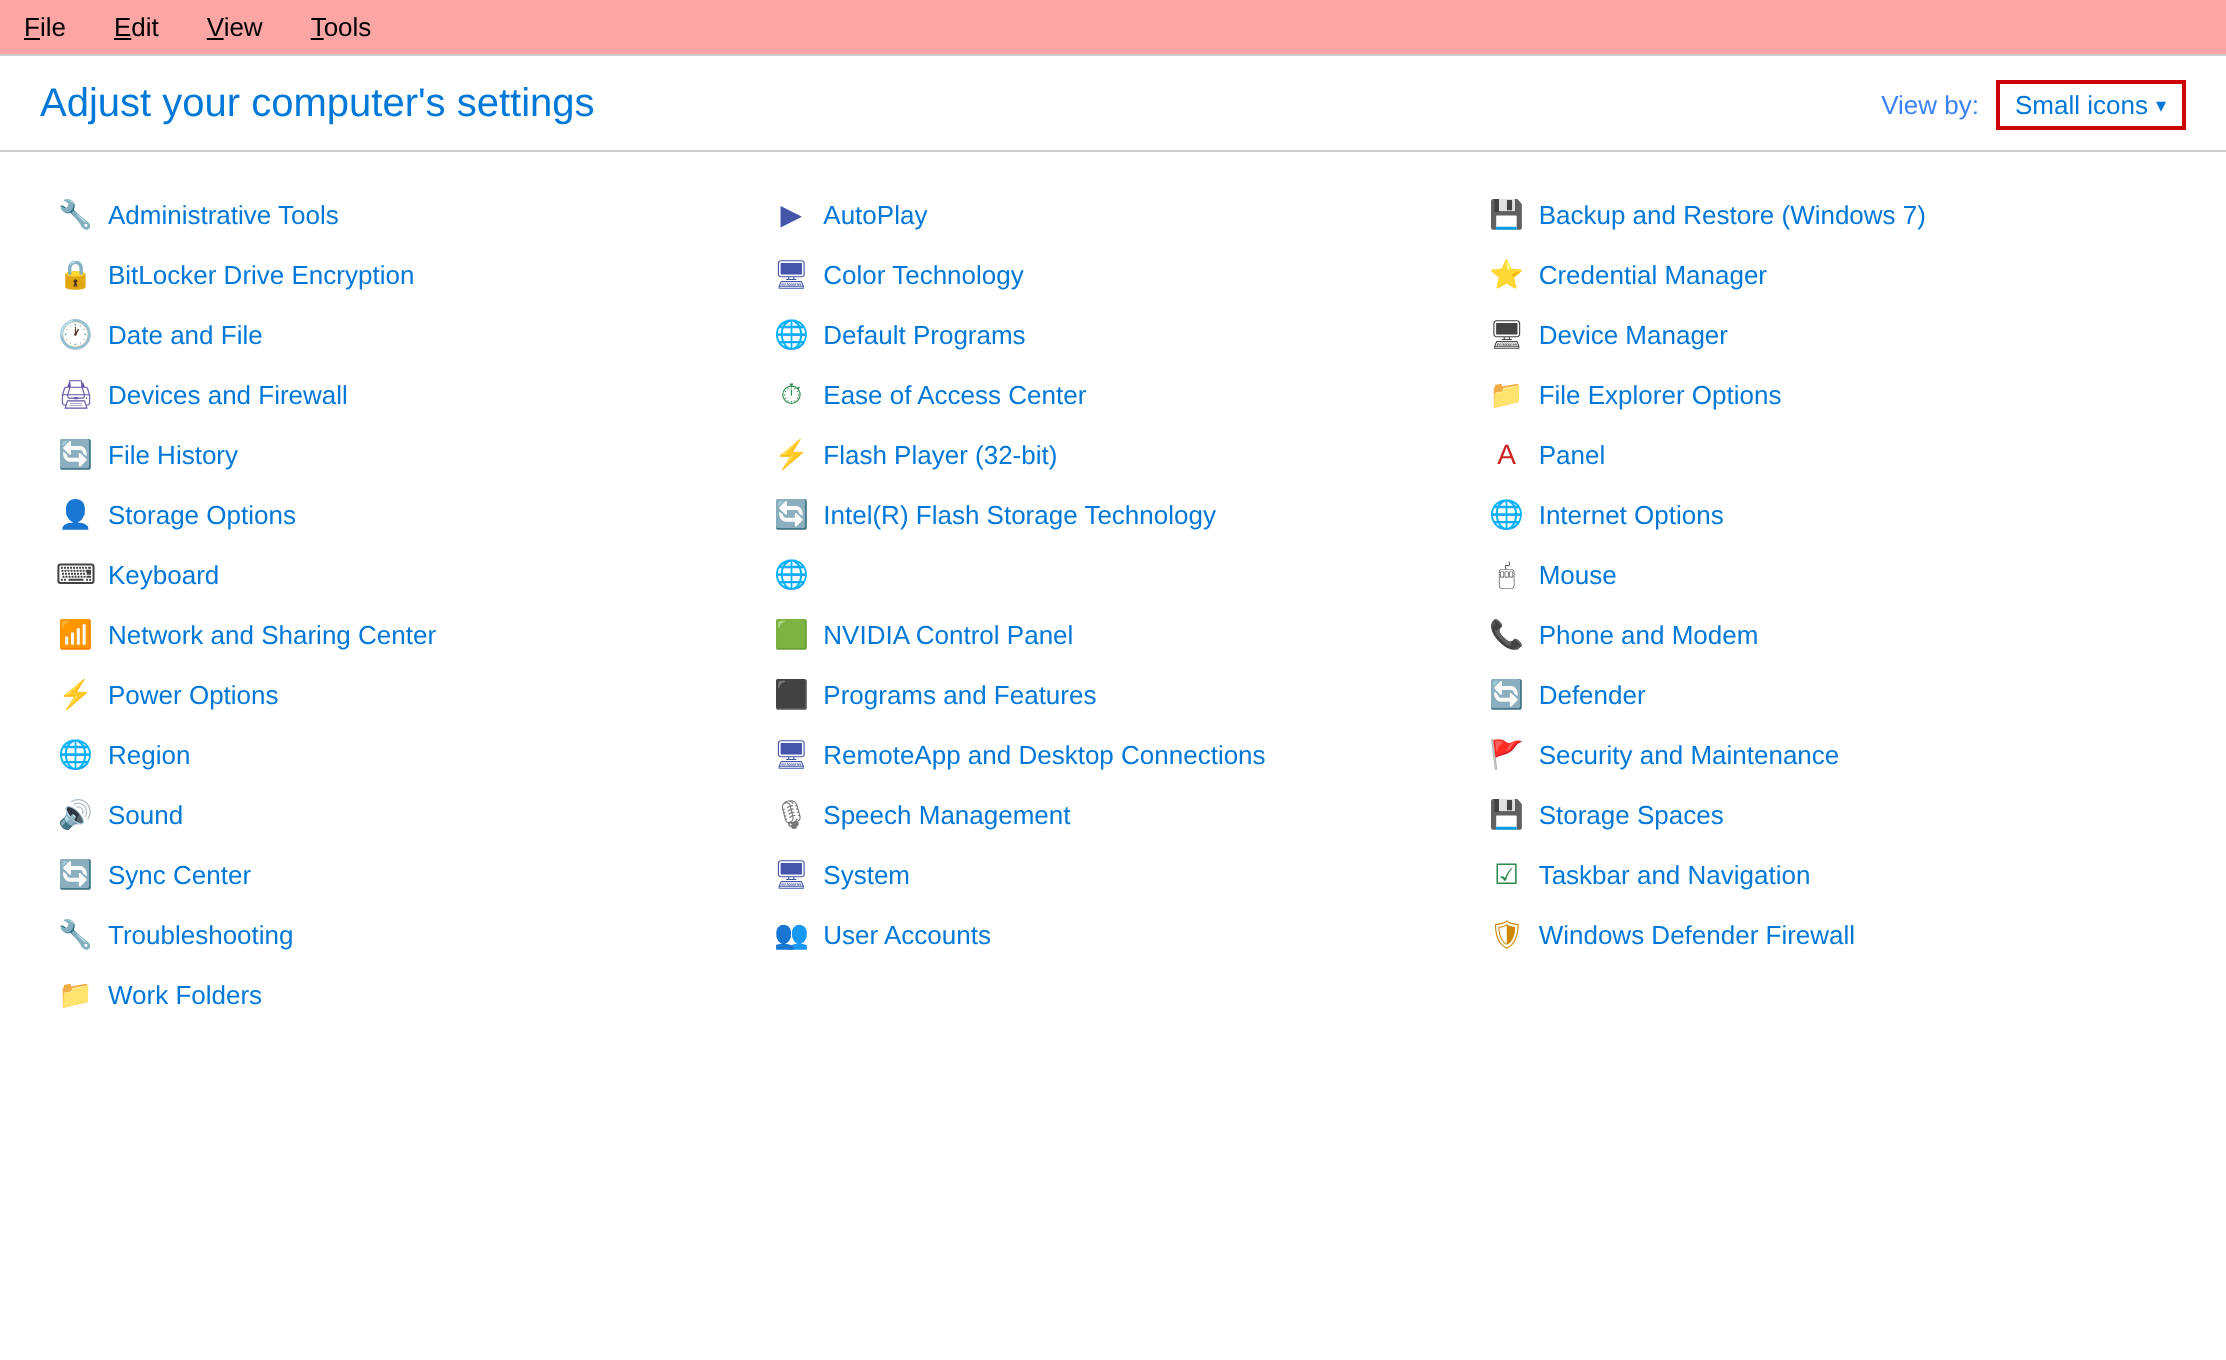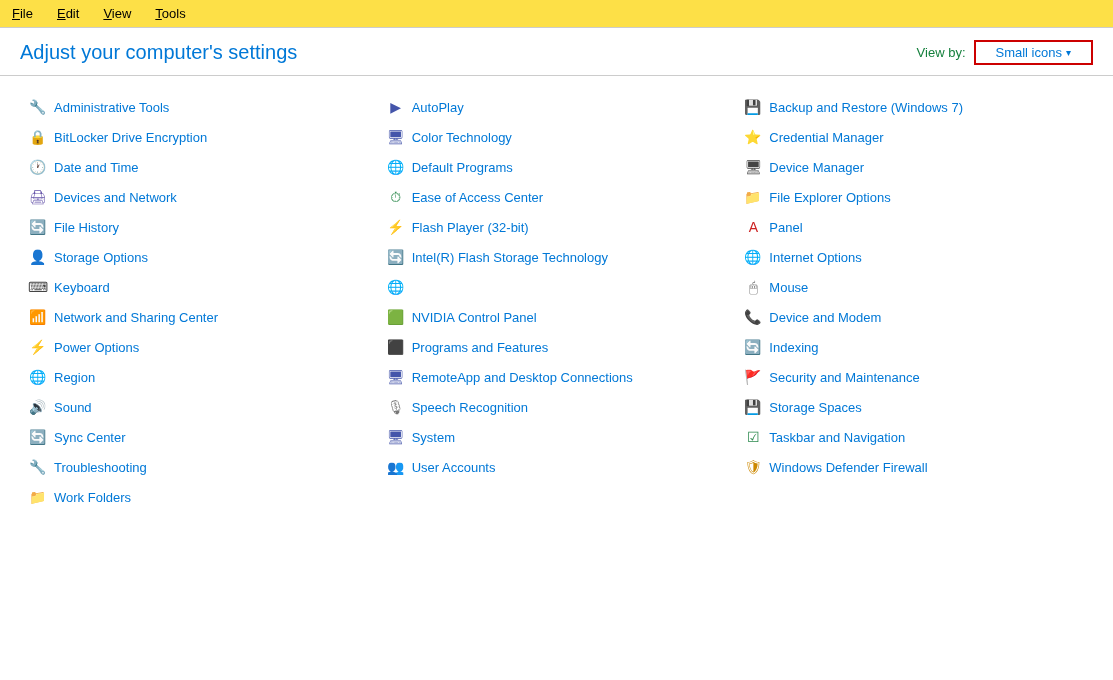--- a/index.html
+++ b/index.html
@@ -11,21 +11,21 @@
       width: 1113px;
       min-height: 680px;
     }
 
     
     #menubar {
       display: flex;
       gap: 16px;
       padding: 4px 8px;
       border-bottom: 1px solid #ccc;
-      background: #fde047;
+      background: #fca5a5;
     }
     .menu-item {
       cursor: pointer;
       padding: 2px 4px;
       font-size: 13px;
     }
 
     
     #header {
       display: flex;
@@ -38,29 +38,29 @@
       font-size: 20px;
       color: #0078d7;
       font-weight: 300;
     }
     #viewby-container {
       display: flex;
       align-items: center;
       gap: 8px;
     }
     #viewby-label {
-      color: #15803d;
+      color: #3b82f6;
       font-size: 13px;
     }
     #viewby-dropdown {
       display: flex;
       align-items: center;
       gap: 4px;
       border: 2px solid #cc0000;
-      padding: 3px 20px;
+      padding: 3px 8px;
       cursor: pointer;
       color: #0078d7;
       font-size: 13px;
       background: #fff;
     }
     #viewby-arrow {
       font-size: 10px;
       color: #0078d7;
     }
 
@@ -133,25 +133,25 @@
         <div class="cp-item">
           <span class="icon" style="color: rgb(45, 138, 78);">🔧</span>
           <span class="cp-item-label">Administrative Tools</span>
         </div>
         <div class="cp-item">
           <span class="icon" style="color: rgb(204, 102, 153);">🔒</span>
           <span class="cp-item-label">BitLocker Drive Encryption</span>
         </div>
         <div class="cp-item">
           <span class="icon" style="color: rgb(119, 119, 119);">🕐</span>
-          <span class="cp-item-label">Date and Time</span>
+          <span class="cp-item-label">Date and File</span>
         </div>
         <div class="cp-item">
           <span class="icon" style="color: rgb(102, 85, 170);">🖨</span>
-          <span class="cp-item-label">Devices and Network</span>
+          <span class="cp-item-label">Devices and Firewall</span>
         </div>
         <div class="cp-item">
           <span class="icon" style="color: rgb(45, 138, 78);">🔄</span>
           <span class="cp-item-label">File History</span>
         </div>
         <div class="cp-item">
           <span class="icon" style="color: rgb(119, 119, 119);">👤</span>
           <span class="cp-item-label">Storage Options</span>
         </div>
         <div class="cp-item">
@@ -223,21 +223,21 @@
         <div class="cp-item">
           <span class="icon" style="color: rgb(68, 68, 68);">⬛</span>
           <span class="cp-item-label">Programs and Features</span>
         </div>
         <div class="cp-item">
           <span class="icon" style="color: rgb(68, 85, 170);">🖥</span>
           <span class="cp-item-label">RemoteApp and Desktop Connections</span>
         </div>
         <div class="cp-item">
           <span class="icon" style="color: rgb(119, 119, 119);">🎙</span>
-          <span class="cp-item-label">Speech Recognition</span>
+          <span class="cp-item-label">Speech Management</span>
         </div>
         <div class="cp-item">
           <span class="icon" style="color: rgb(68, 85, 170);">🖥</span>
           <span class="cp-item-label">System</span>
         </div>
         <div class="cp-item">
           <span class="icon" style="color: rgb(204, 136, 0);">👥</span>
           <span class="cp-item-label">User Accounts</span>
         </div>
       </div>
@@ -266,25 +266,25 @@
         <div class="cp-item">
           <span class="icon" style="color: rgb(45, 138, 78);">🌐</span>
           <span class="cp-item-label">Internet Options</span>
         </div>
         <div class="cp-item">
           <span class="icon" style="color: rgb(68, 68, 68);">🖱</span>
           <span class="cp-item-label">Mouse</span>
         </div>
         <div class="cp-item">
           <span class="icon" style="color: rgb(119, 119, 119);">📞</span>
-          <span class="cp-item-label">Device and Modem</span>
+          <span class="cp-item-label">Phone and Modem</span>
         </div>
         <div class="cp-item">
           <span class="icon" style="color: rgb(45, 138, 78);">🔄</span>
-          <span class="cp-item-label">Indexing</span>
+          <span class="cp-item-label">Defender</span>
         </div>
         <div class="cp-item">
           <span class="icon" style="color: rgb(68, 85, 170);">🚩</span>
           <span class="cp-item-label">Security and Maintenance</span>
         </div>
         <div class="cp-item">
           <span class="icon" style="color: rgb(119, 119, 119);">💾</span>
           <span class="cp-item-label">Storage Spaces</span>
         </div>
         <div class="cp-item">

